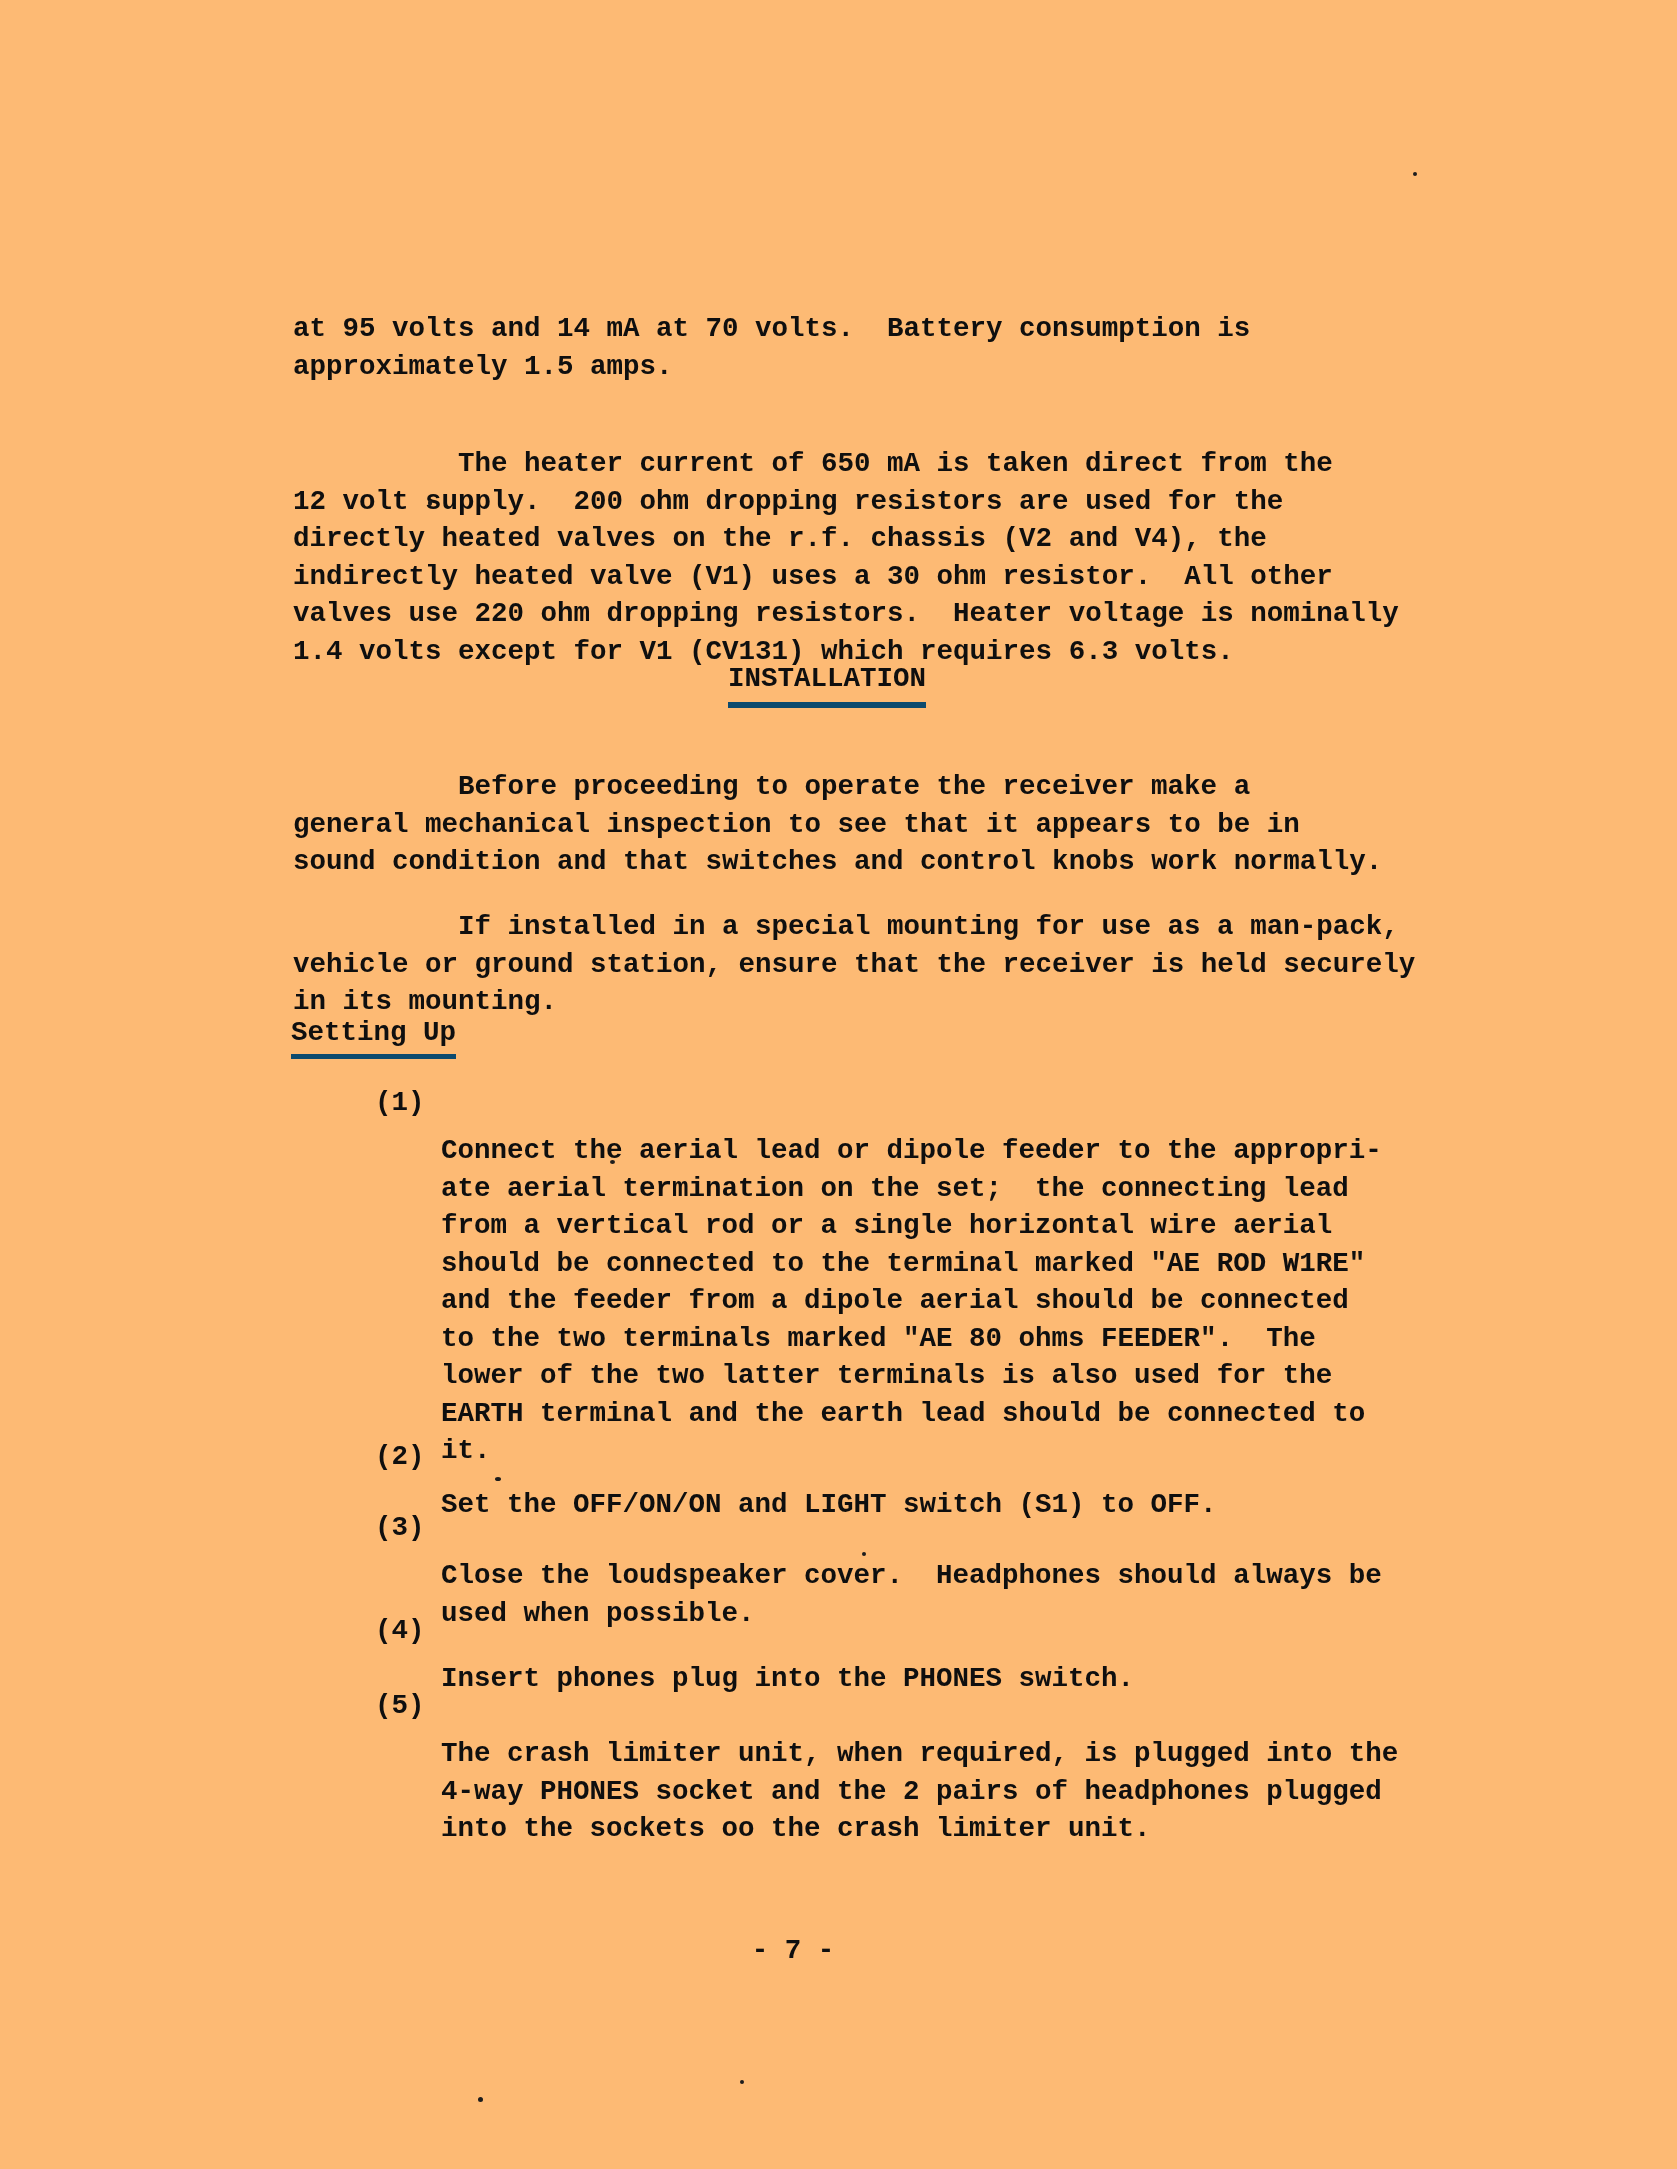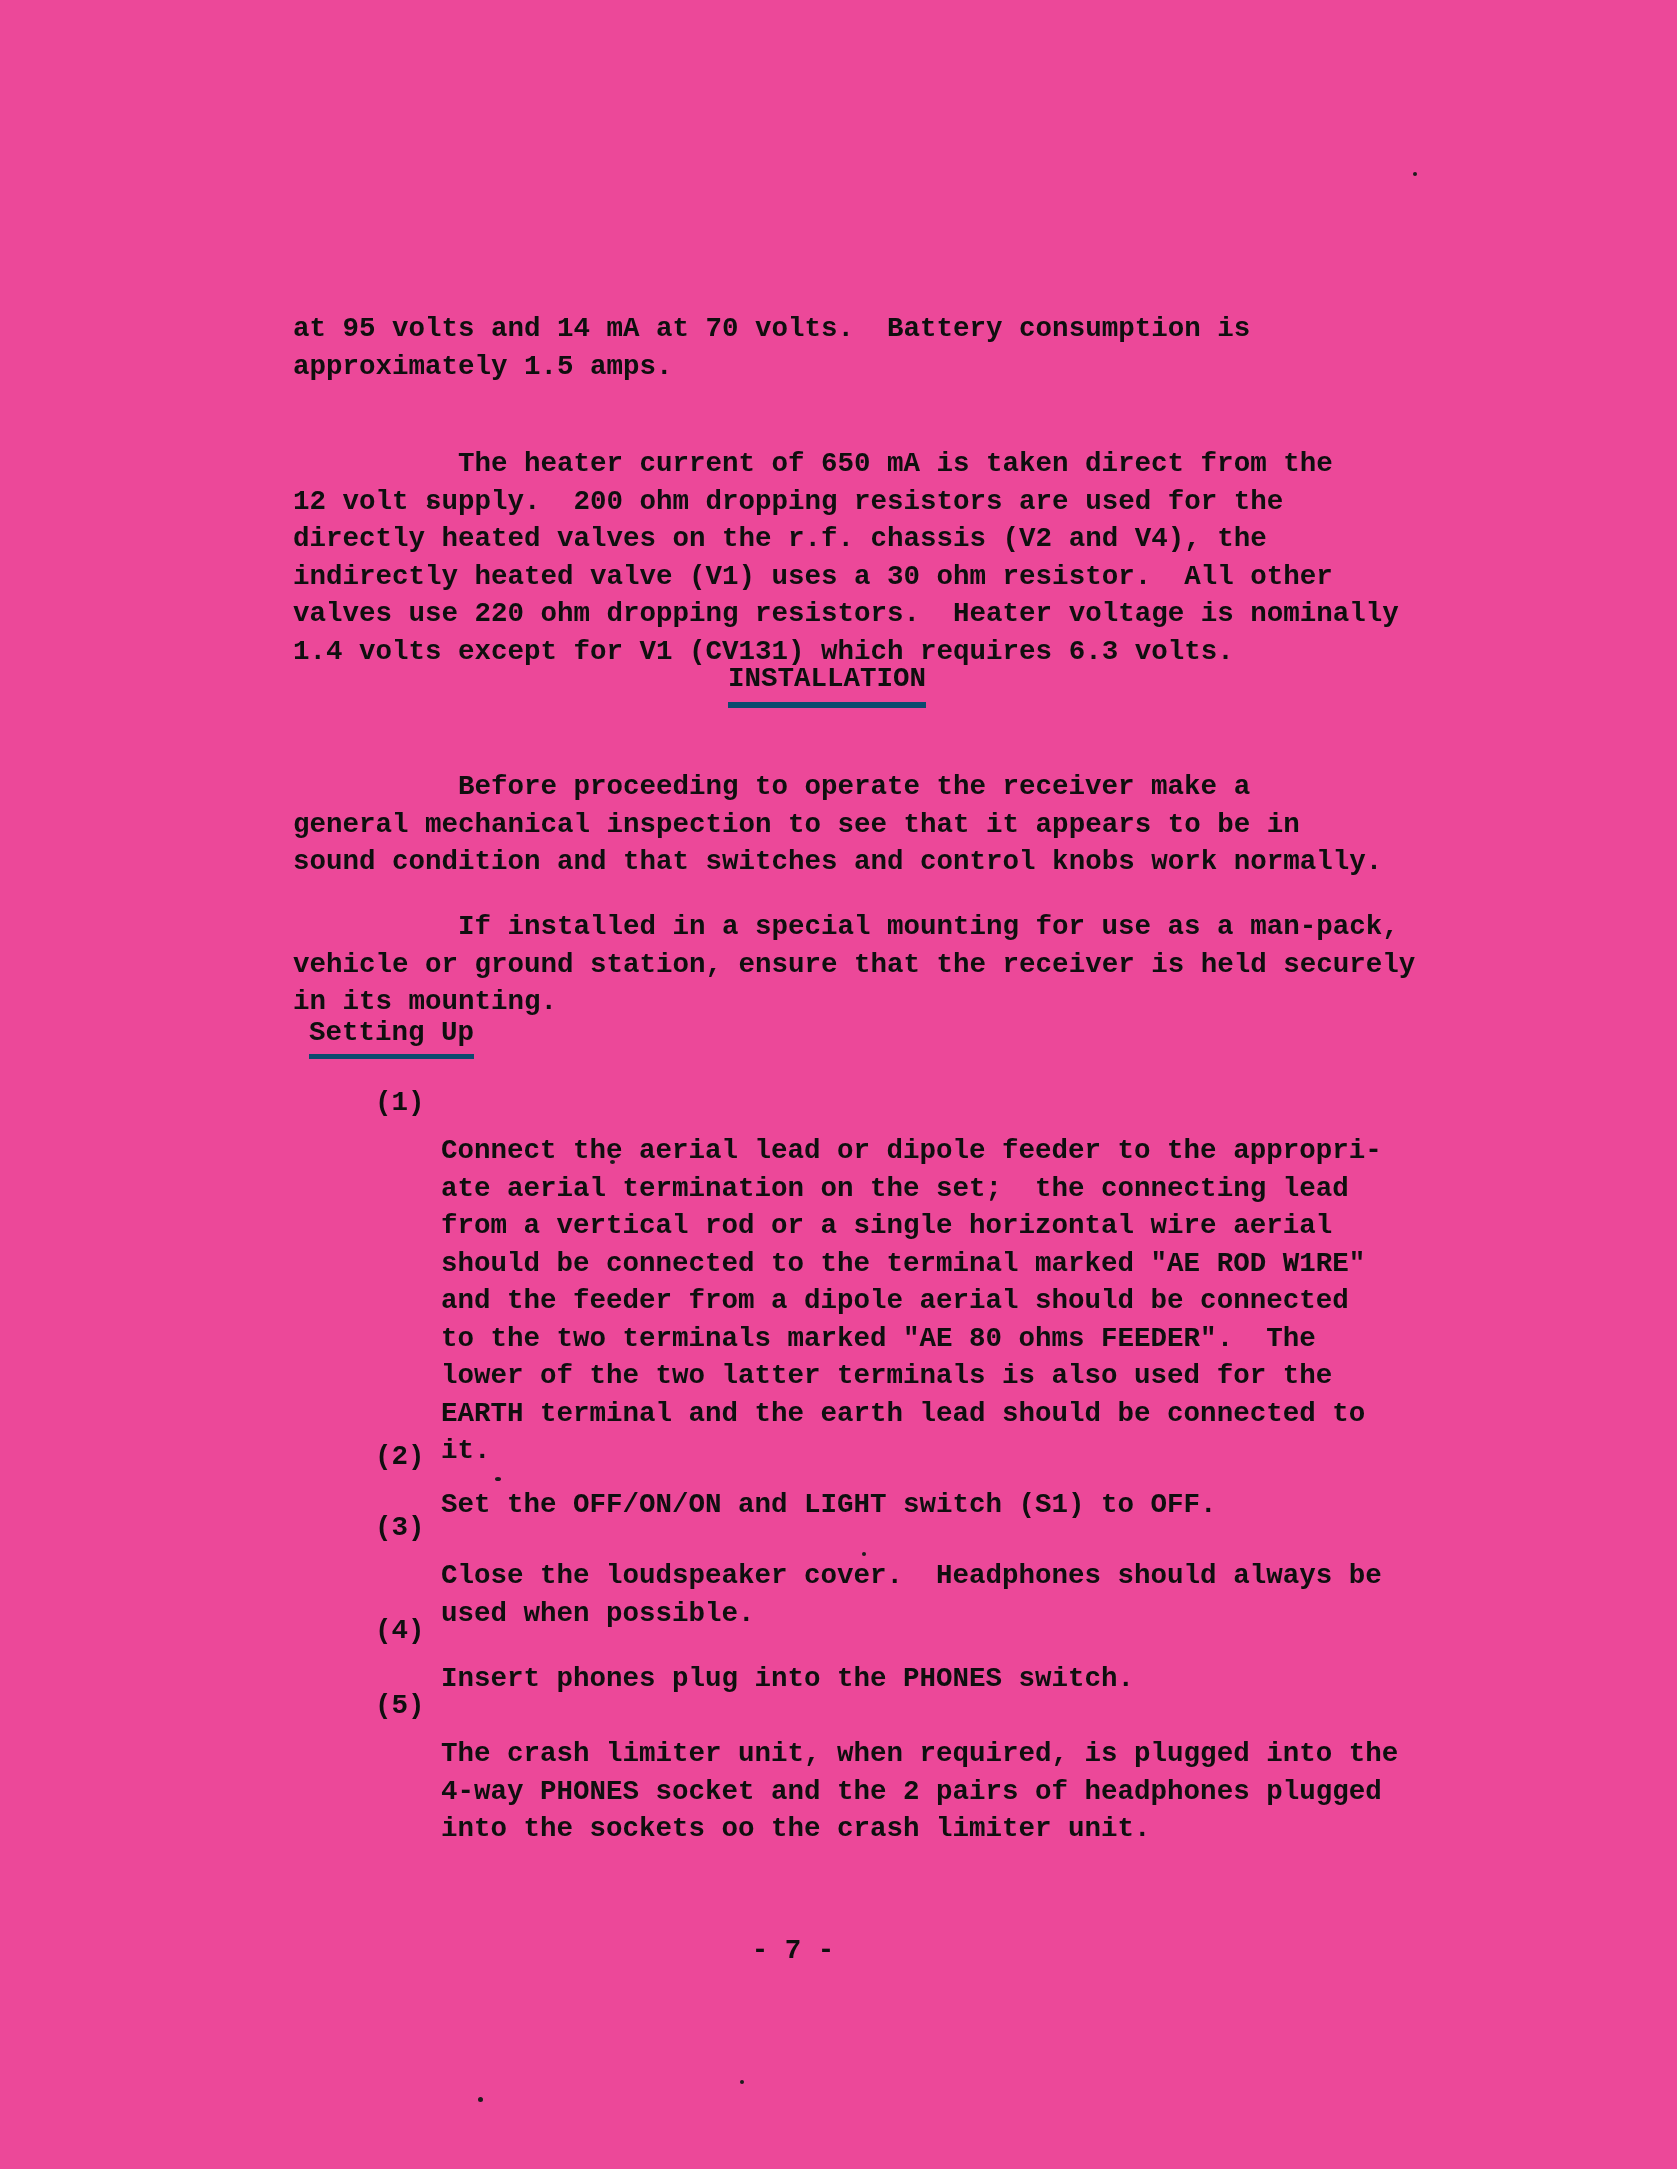--- a/index.html
+++ b/index.html
@@ -1,19 +1,19 @@
 <!DOCTYPE html>
 <html><head>
 <meta charset="utf-8">
 <style>
   html,body{margin:0;padding:0;background:#e8e8e4;}
   .page{
     position:relative;
     width:1677px;height:2169px;
-    background:#ec4899;
+    background:#fdba74;
     overflow:hidden;
     font-family:"Liberation Mono","DejaVu Sans Mono",monospace;
     font-weight:700;
     font-size:27.5px;
     line-height:37.5px;
     color:#0f0f0f;
   }
   .tw{
     position:absolute;
     white-space:pre-wrap;
@@ -63,21 +63,21 @@
   <div class="heading" style="left:728px;top:662px;">INSTALLATION</div>
 
   <div class="tw para indent" style="top:880px;">If installed in a special mounting for use as a man-pack,
 vehicle or ground station, ensure that the receiver is held securely
 in its mounting.</div>
 
   <div class="tw para indent" style="top:740px;">Before proceeding to operate the receiver make a
 general mechanical inspection to see that it appears to be in
 sound condition and that switches and control knobs work normally.</div>
 
-  <div class="heading sub" style="left:309px;top:1016px;">Setting Up</div>
+  <div class="heading sub" style="left:291px;top:1016px;">Setting Up</div>
 
   <div class="step" style="top:1084px;">
     <span class="num">(1)</span>
     <div class="txt">Connect the aerial lead or dipole feeder to the appropri-
 ate aerial termination on the set;  the connecting lead
 from a vertical rod or a single horizontal wire aerial
 should be connected to the terminal marked "AE ROD W1RE"
 and the feeder from a dipole aerial should be connected
 to the two terminals marked "AE 80 ohms FEEDER".  The
 lower of the two latter terminals is also used for the

